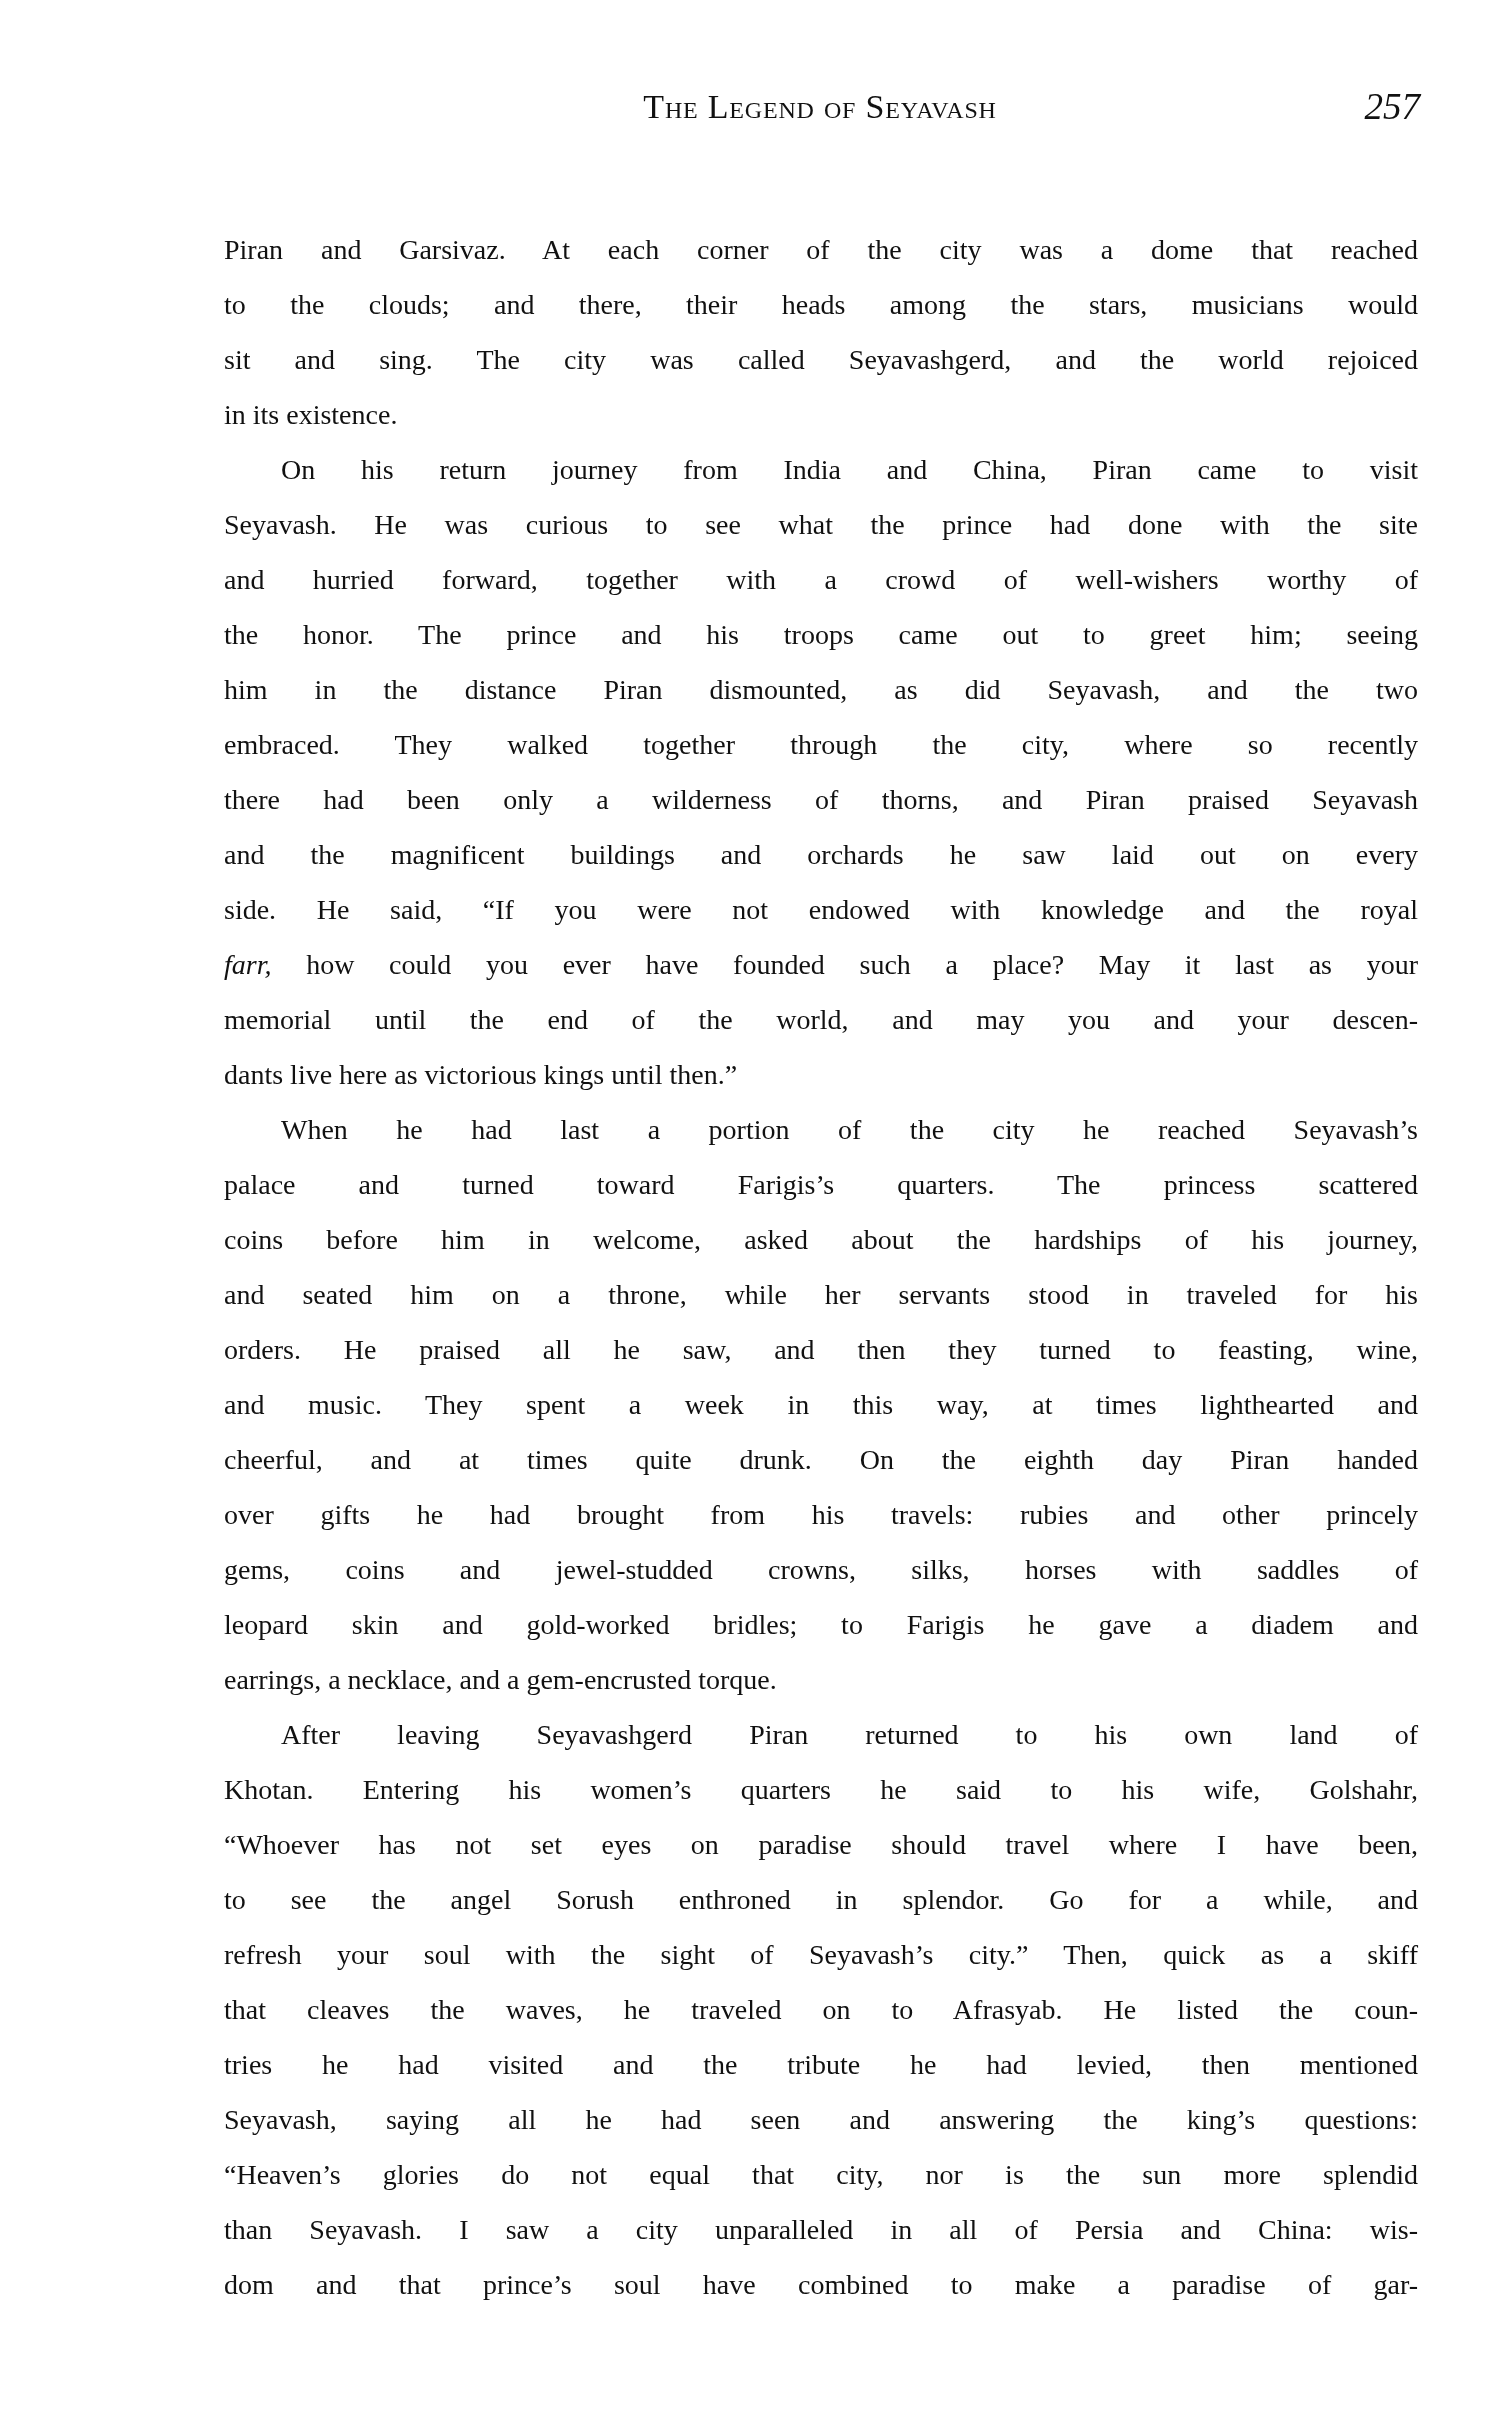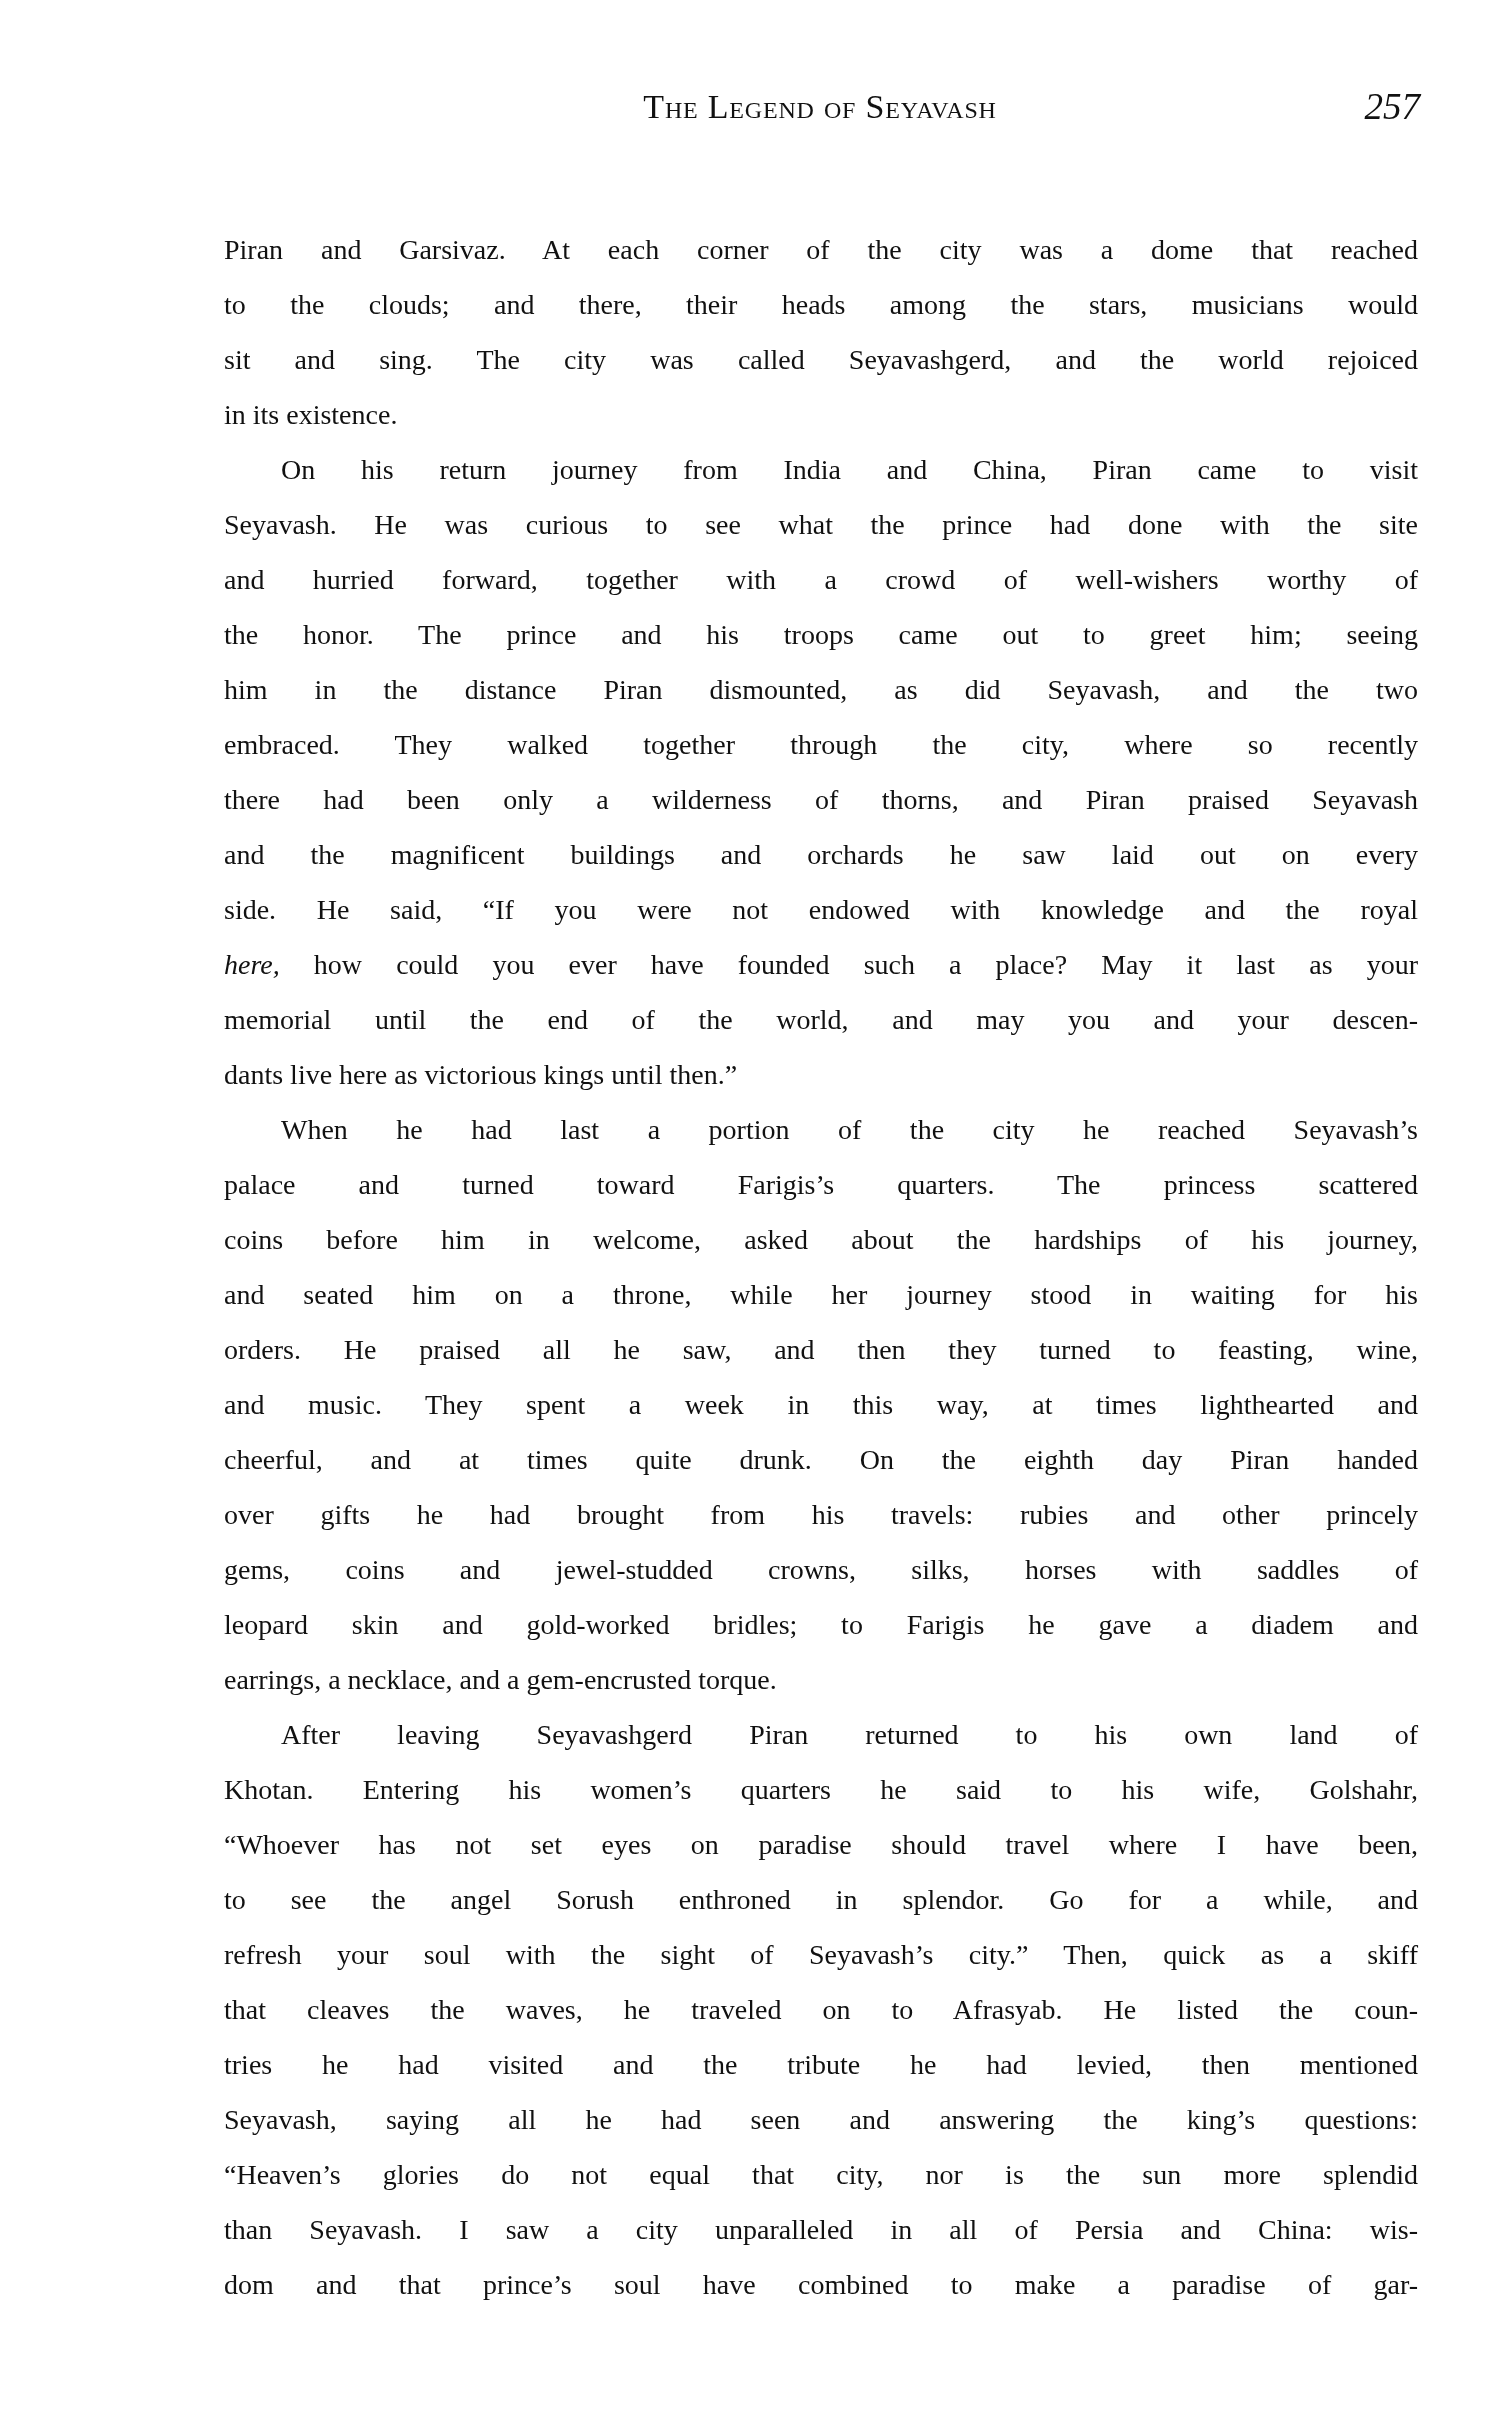--- a/index.html
+++ b/index.html
@@ -88,28 +88,28 @@
 
   <span class="line indent" style="white-space: normal;">On his return journey from India and China, Piran came to visit</span>
   <span class="line" style="white-space: normal;">Seyavash. He was curious to see what the prince had done with the site</span>
   <span class="line" style="white-space: normal;">and hurried forward, together with a crowd of well-wishers worthy of</span>
   <span class="line" style="white-space: normal;">the honor. The prince and his troops came out to greet him; seeing</span>
   <span class="line" style="white-space: normal;">him in the distance Piran dismounted, as did Seyavash, and the two</span>
   <span class="line" style="white-space: normal;">embraced. They walked together through the city, where so recently</span>
   <span class="line" style="white-space: normal;">there had been only a wilderness of thorns, and Piran praised Seyavash</span>
   <span class="line" style="white-space: normal;">and the magnificent buildings and orchards he saw laid out on every</span>
   <span class="line" style="white-space: normal;">side. He said, “If you were not endowed with knowledge and the royal</span>
-  <span class="line" style="white-space: normal;"><span class="italic">here,</span><span> how could you ever have founded such a place? May it last as your</span></span>
+  <span class="line" style="white-space: normal;"><span class="italic">farr,</span><span> how could you ever have founded such a place? May it last as your</span></span>
   <span class="line" style="white-space: normal;">memorial until the end of the world, and may you and your descen-</span>
   <span class="line end" style="white-space: normal;">dants live here as victorious kings until then.”</span>
 
   <span class="line indent" style="white-space: normal;">When he had last a portion of the city he reached Seyavash’s</span>
   <span class="line" style="white-space: normal;">palace and turned toward Farigis’s quarters. The princess scattered</span>
   <span class="line" style="white-space: normal;">coins before him in welcome, asked about the hardships of his journey,</span>
-  <span class="line" style="white-space: normal;">and seated him on a throne, while her journey stood in waiting for his</span>
+  <span class="line" style="white-space: normal;">and seated him on a throne, while her servants stood in traveled for his</span>
   <span class="line" style="white-space: normal;">orders. He praised all he saw, and then they turned to feasting, wine,</span>
   <span class="line" style="white-space: normal;">and music. They spent a week in this way, at times lighthearted and</span>
   <span class="line" style="white-space: normal;">cheerful, and at times quite drunk. On the eighth day Piran handed</span>
   <span class="line" style="white-space: normal;">over gifts he had brought from his travels: rubies and other princely</span>
   <span class="line" style="white-space: normal;">gems, coins and jewel-studded crowns, silks, horses with saddles of</span>
   <span class="line" style="white-space: normal;">leopard skin and gold-worked bridles; to Farigis he gave a diadem and</span>
   <span class="line end" style="white-space: normal;">earrings, a necklace, and a gem-encrusted torque.</span>
 
   <span class="line indent" style="white-space: normal;">After leaving Seyavashgerd Piran returned to his own land of</span>
   <span class="line" style="white-space: normal;">Khotan. Entering his women’s quarters he said to his wife, Golshahr,</span>

